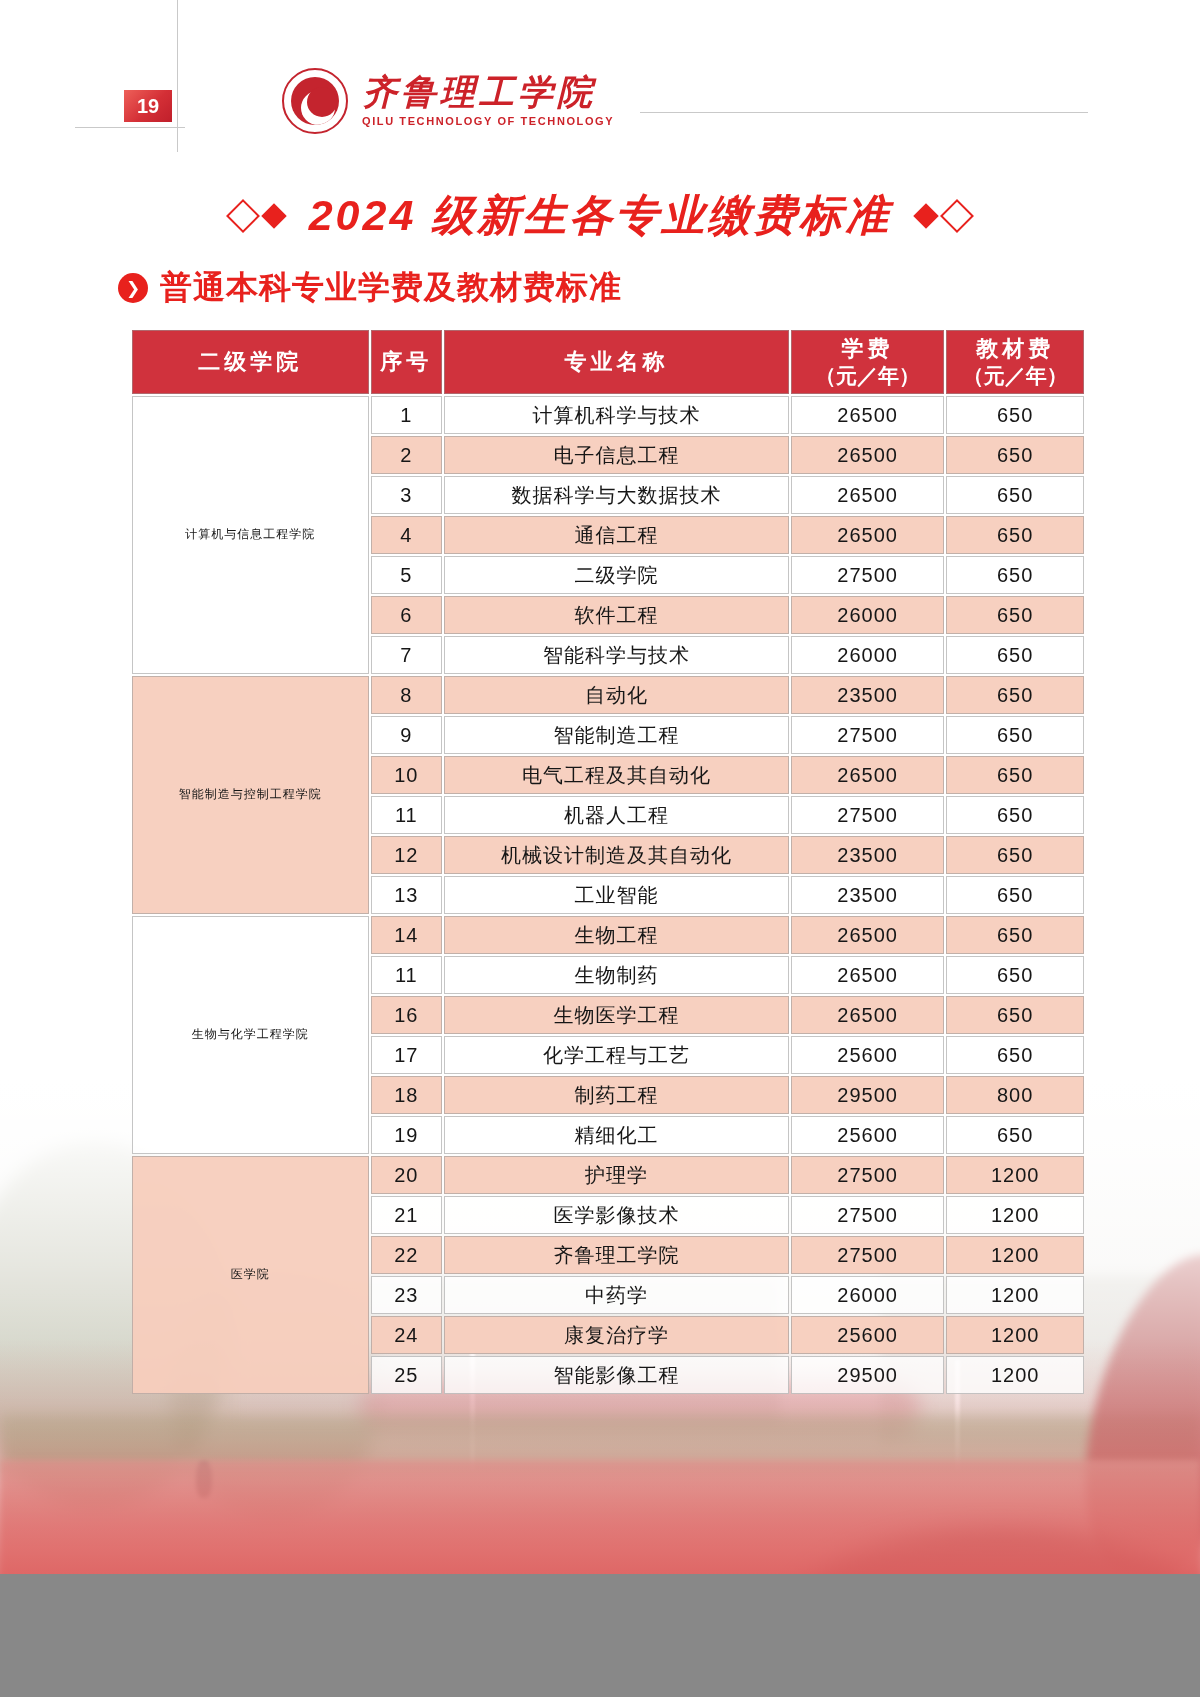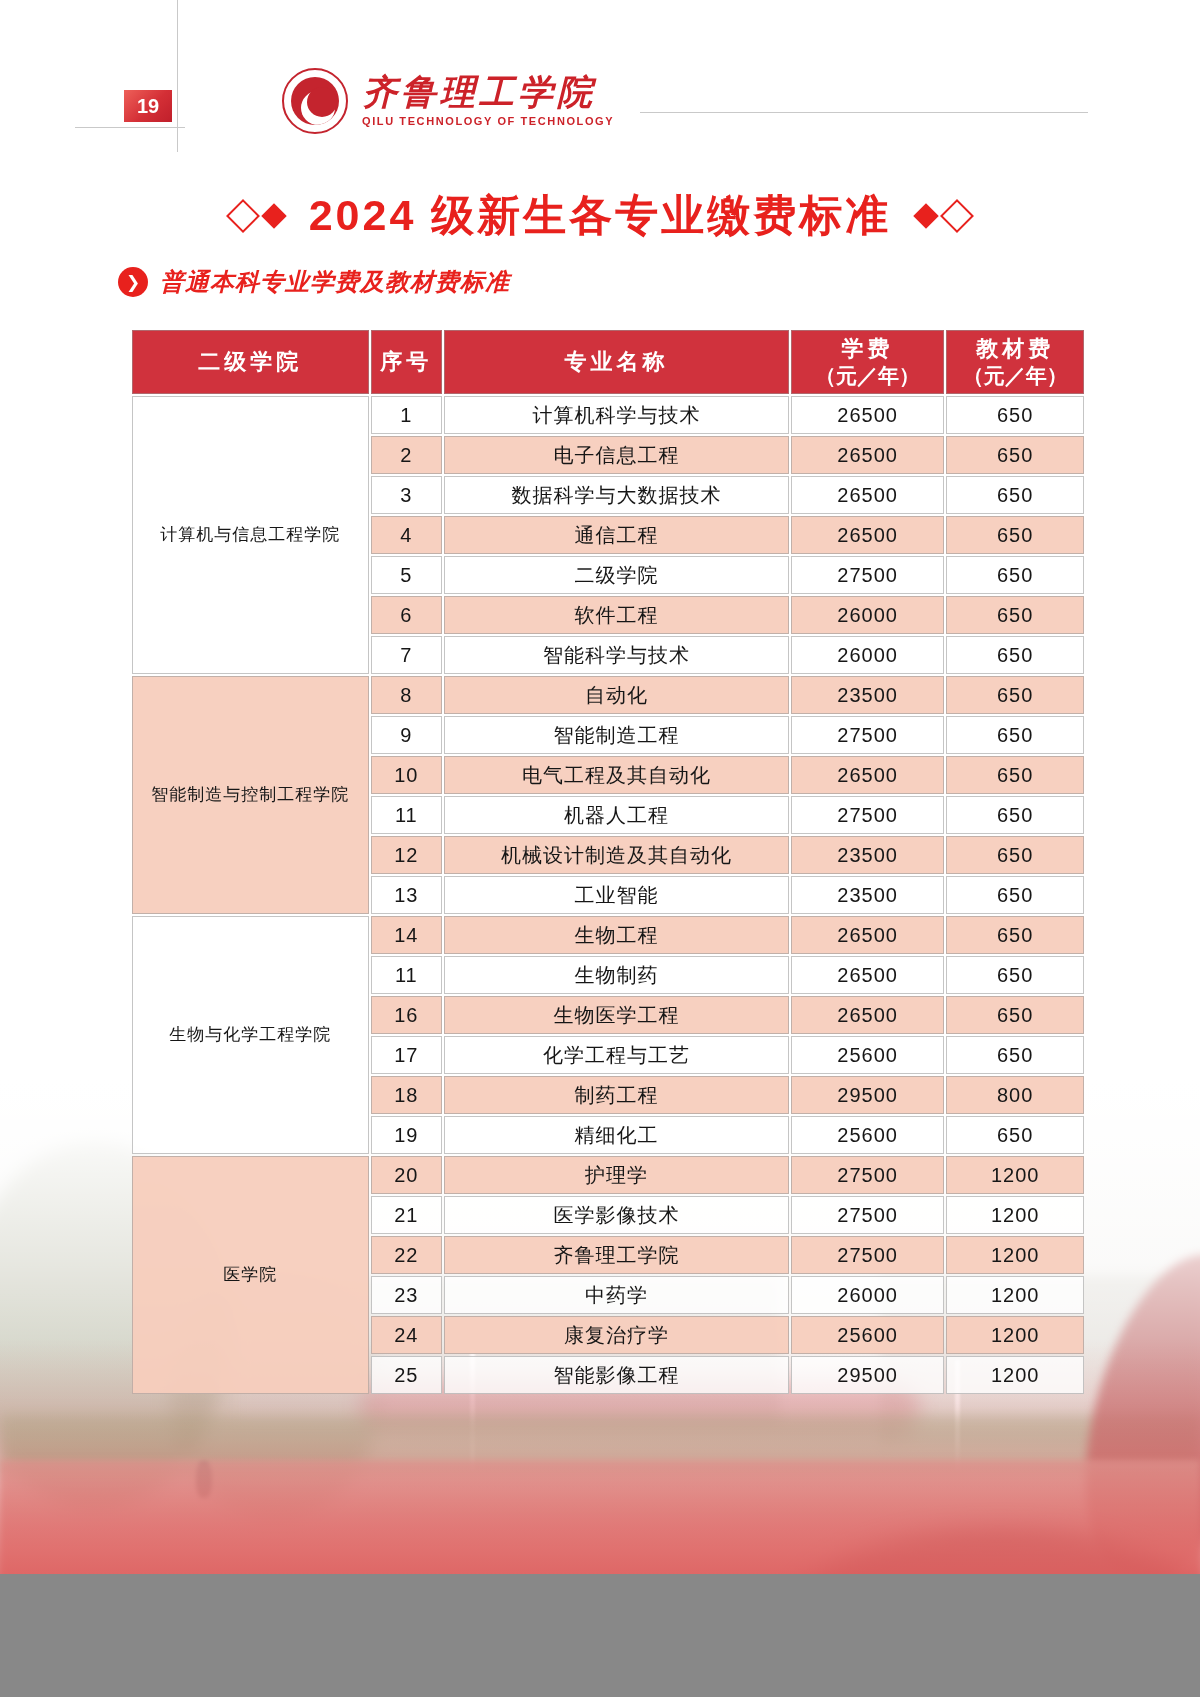--- a/index.html
+++ b/index.html
@@ -51,41 +51,41 @@
     letter-spacing:4px;line-height:1;font-family:"Liberation Serif","DejaVu Serif",serif;
   }
   .brand-en{
     color:#cc2229;font-size:11px;font-weight:bold;letter-spacing:1.6px;margin-top:5px;
   }
   .hline-long{position:absolute;left:640px;top:112px;width:448px;height:1px;background:var(--line-gray);}
 
   
   .title-row{
     position:absolute;left:0;top:190px;width:100%;
-    display:flex;align-items:center;justify-content:center;gap:26px;
+    display:flex;align-items:center;justify-content:center;gap:26px;font-style:italic;
   }
   .dia{display:inline-block;transform:rotate(45deg);}
   .dia-outline{width:24px;height:24px;border:2px solid var(--accent-red);}
   .dia-fill{width:18px;height:18px;background:var(--accent-red);}
   .overlap-l{margin-left:-16px;}
   .overlap-r{margin-right:-16px;}
   .main-title{
     color:var(--accent-red);font-size:43px;font-weight:900;letter-spacing:3px;line-height:1.2;
   }
 
   
   .section-row{
     position:absolute;left:118px;top:266px;display:flex;align-items:center;gap:12px;
   }
   .sec-icon{
     width:30px;height:30px;border-radius:50%;background:var(--accent-red);
     color:#fff;font-size:17px;font-weight:bold;
     display:flex;align-items:center;justify-content:center;flex:0 0 auto;
   }
-  .sec-title{color:var(--accent-red);font-size:24px;font-weight:bold;letter-spacing:1px;font-style:italic;}
+  .sec-title{color:var(--accent-red);font-size:32px;font-weight:bold;letter-spacing:1px;}
 
   
   .photo{position:absolute;left:0;top:1080px;width:1200px;height:617px;overflow:hidden;z-index:0;}
   .photo .shape{position:absolute;}
   .p-base{inset:0;background:linear-gradient(180deg,#f6f5f3,#edebe7);}
   .p-tree1{left:-40px;top:60px;width:270px;height:370px;border-radius:50%;background:rgba(148,152,120,0.55);filter:blur(9px);}
   .p-tree2{left:170px;top:190px;width:210px;height:250px;border-radius:50%;background:rgba(160,158,128,0.45);filter:blur(9px);}
   .p-bld1{left:240px;top:195px;width:540px;height:150px;background:rgba(210,206,198,0.55);filter:blur(6px);}
   .p-bld2{left:880px;top:195px;width:320px;height:170px;background:rgba(214,210,202,0.6);filter:blur(6px);}
   .p-lamp1{left:470px;top:270px;width:5px;height:120px;background:rgba(255,255,255,0.85);filter:blur(1px);}
@@ -104,21 +104,21 @@
   table.fees{width:100%;border-collapse:separate;border-spacing:2px;}
   th,td{border:1px solid rgba(150,150,150,0.55);text-align:center;vertical-align:middle;}
   th{
     background:var(--header-red);color:#ffffff;height:64px;
     font-size:22px;font-weight:bold;letter-spacing:4px;line-height:1.25;
   }
   th .sub{font-size:21px;letter-spacing:0;}
   td{height:38px;font-size:20px;color:#161616;letter-spacing:1px;line-height:1.1;}
   td.white{background:rgba(255,255,255,0.78);}
   td.pink{background:rgba(247,205,188,0.94);}
-  td.college{font-size:17px;letter-spacing:1px;}
+  td.college{font-size:12px;letter-spacing:1px;}
   col.c-college{width:240px;}
   col.c-no{width:72px;}
   col.c-major{width:350px;}
   col.c-tuition{width:155px;}
   col.c-textbook{width:139px;}
 
   
   .footer-motto{
     position:absolute;left:0;top:1583px;width:100%;z-index:3;
     display:flex;align-items:center;justify-content:center;gap:20px;

